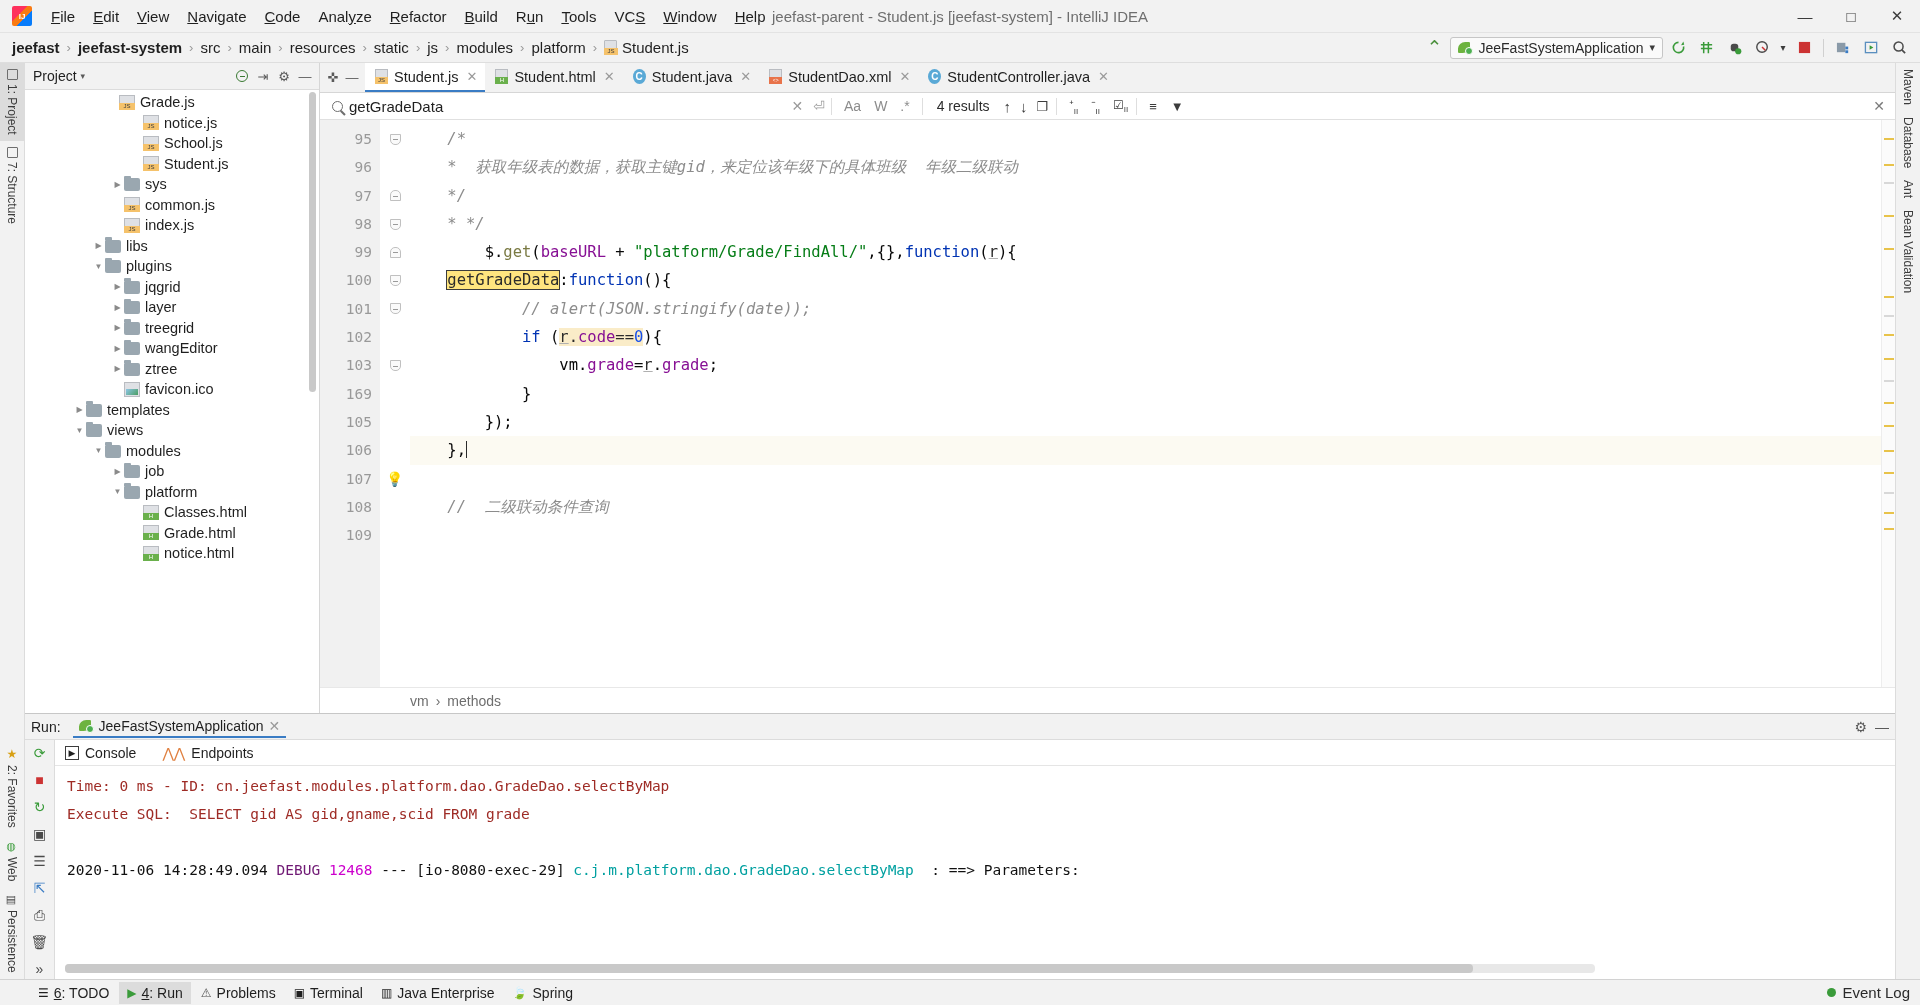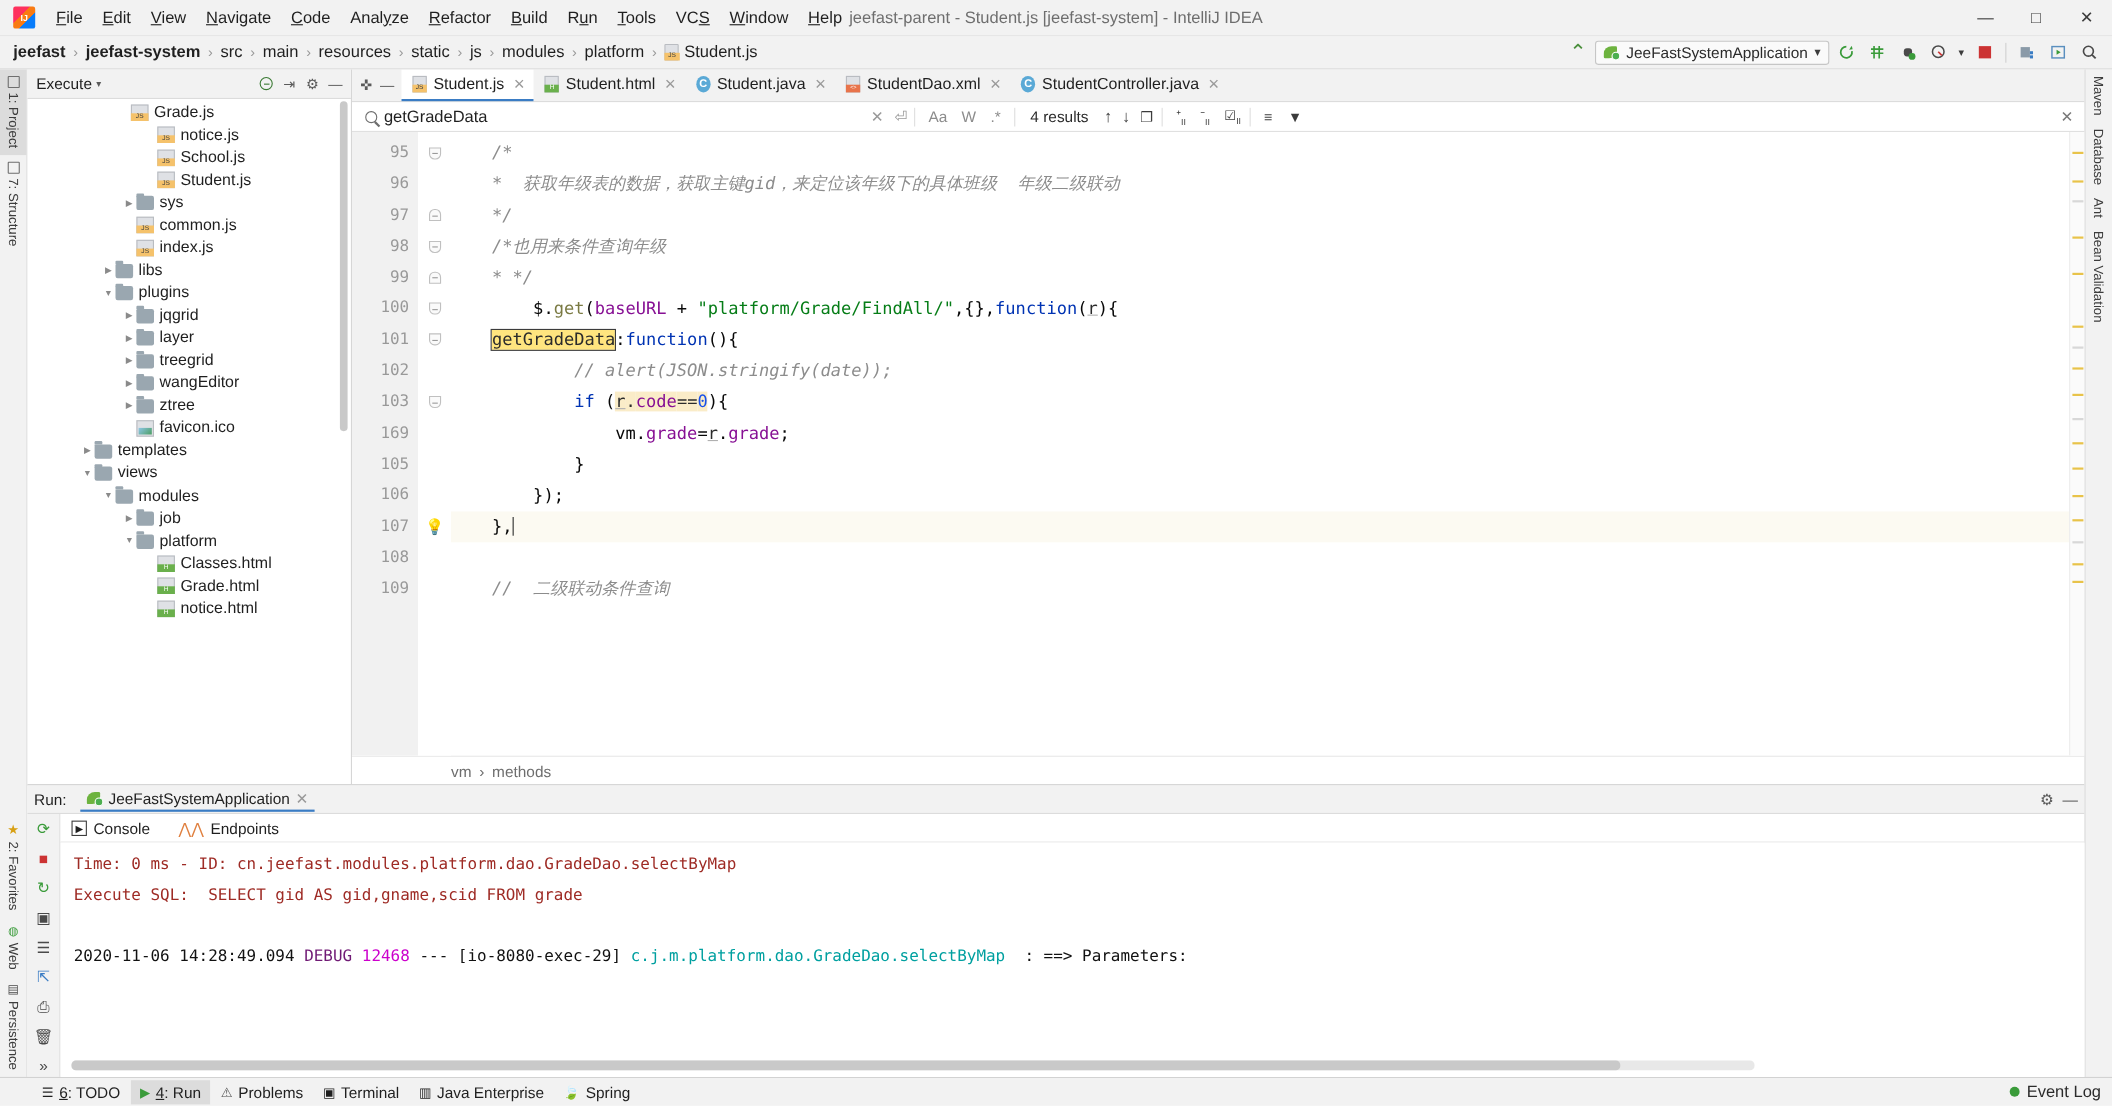--- a/index.html
+++ b/index.html
@@ -418,21 +418,21 @@
           <span>Persistence</span>
         </div>
       </div>
     </div>
 
     <div class="center-col">
       <div class="upper">
 
         <div class="project-panel">
           <div class="pp-header">
-            <span class="pp-title">Execute</span>
+            <span class="pp-title">Project</span>
             <span class="pp-caret">▾</span>
             <span class="pp-actions">
               <span class="pp-act">
                   <span class="pp-dot"></span>
                 </span>
               <span class="pp-act">⇥</span>
               <span class="pp-act">⚙</span>
               <span class="pp-act">—</span>
             </span>
           </div>
@@ -677,21 +677,20 @@
                 <div>
                   <span class="bulb">💡</span>
                 </div>
                 <div></div>
                 <div></div>
               </div>
             <div class="code" id="code">
                 <div class="cline"><span class="plain">    </span><span class="cmt">/*</span></div>
                 <div class="cline"><span class="plain">    </span><span class="cmt">*  获取年级表的数据，获取主键gid，来定位该年级下的具体班级  年级二级联动</span></div>
                 <div class="cline"><span class="plain">    </span><span class="cmt">*/</span></div>
-                <div class="cline"><span class="plain">    </span><span class="cmt">/*也用来条件查询年级</span></div>
                 <div class="cline"><span class="plain">    </span><span class="cmt">* */</span></div>
                 <div class="cline"><span class="plain">        $.</span><span class="fn">get</span><span class="plain">(</span><span class="fld">baseURL</span><span class="plain"> + </span><span class="str">"platform/Grade/FindAll/"</span><span class="plain">,{},</span><span class="kw">function</span><span class="plain">(</span><span class="undl">r</span><span class="plain">){</span></div>
                 <div class="cline"><span class="plain">    </span><span class="hl">getGradeData</span><span class="plain">:</span><span class="kw">function</span><span class="plain">(){</span></div>
                 <div class="cline"><span class="plain">            </span><span class="cmt">// alert(JSON.stringify(date));</span></div>
                 <div class="cline"><span class="plain">            </span><span class="kw">if</span><span class="plain"> (</span><span class="hl2 undl">r</span><span class="hl2">.</span><span class="hl2 fld">code</span><span class="hl2">==</span><span class="hl2 num">0</span><span class="plain">){</span></div>
                 <div class="cline"><span class="plain">                vm.</span><span class="fld">grade</span><span class="plain">=</span><span class="undl">r</span><span class="plain">.</span><span class="fld">grade</span><span class="plain">;</span></div>
                 <div class="cline"><span class="plain">            }</span></div>
                 <div class="cline"><span class="plain">        });</span></div>
                 <div class="cline cur"><span class="plain">    },</span><span class="caret"></span></div>
                 <div class="cline"><span class="plain"></span></div>

